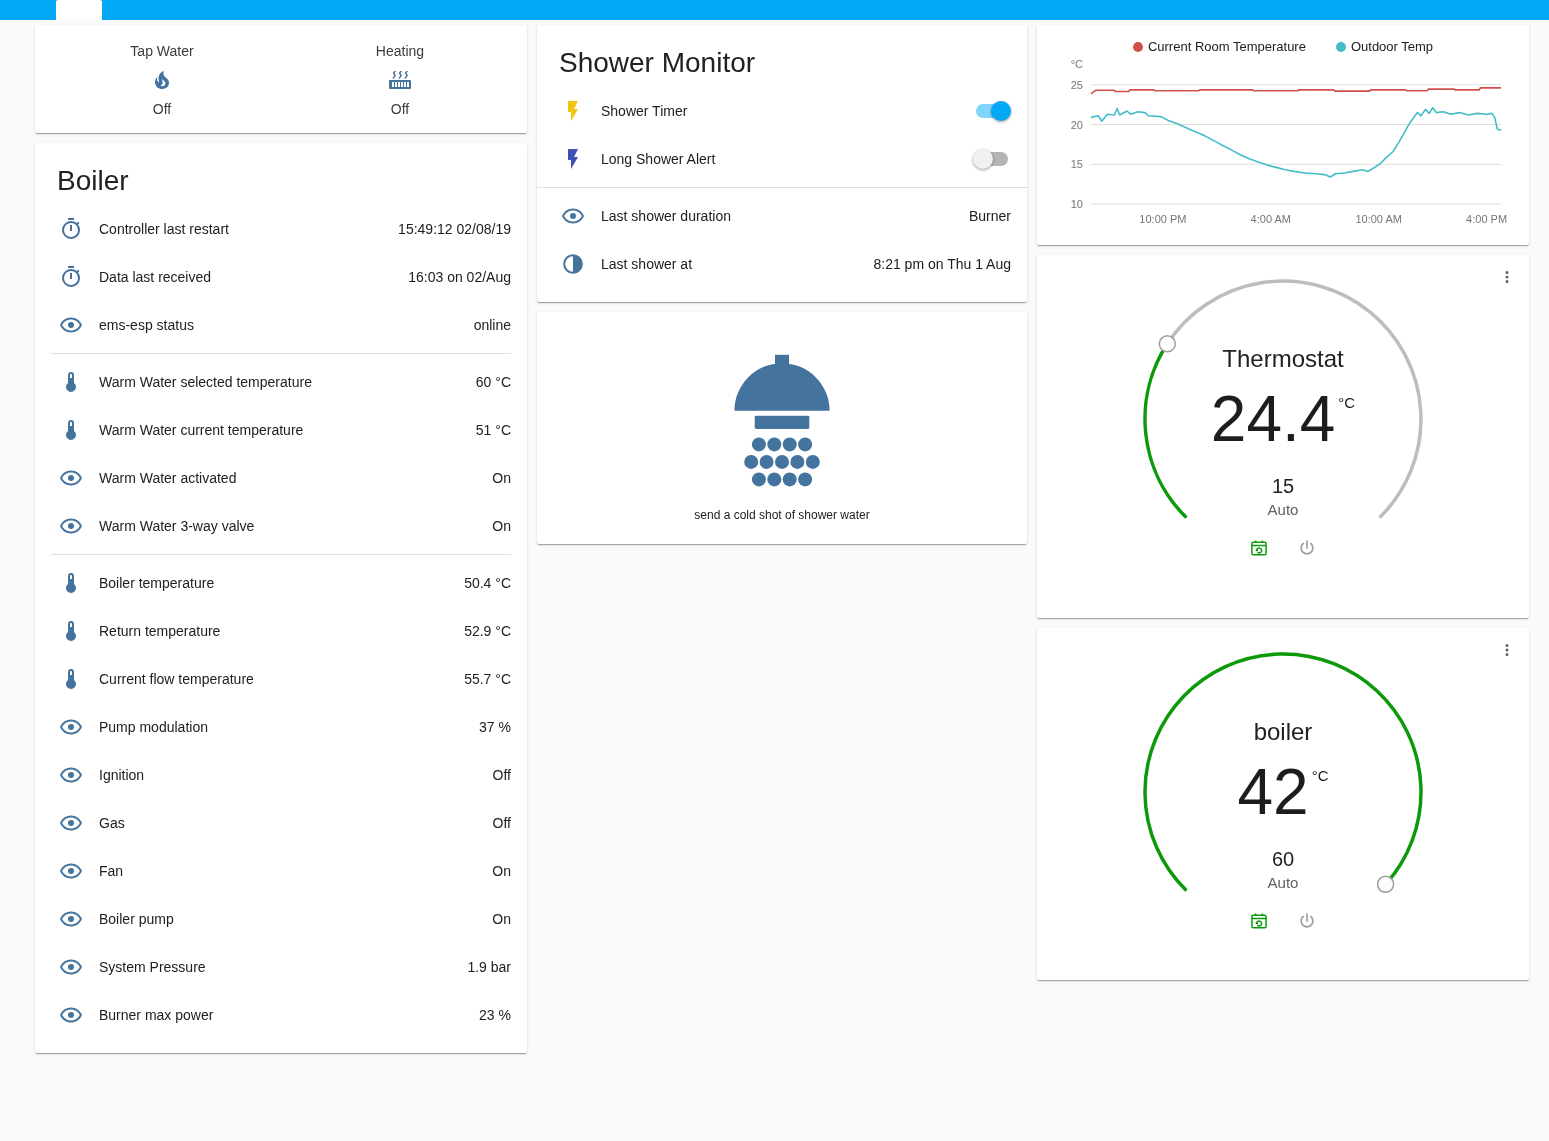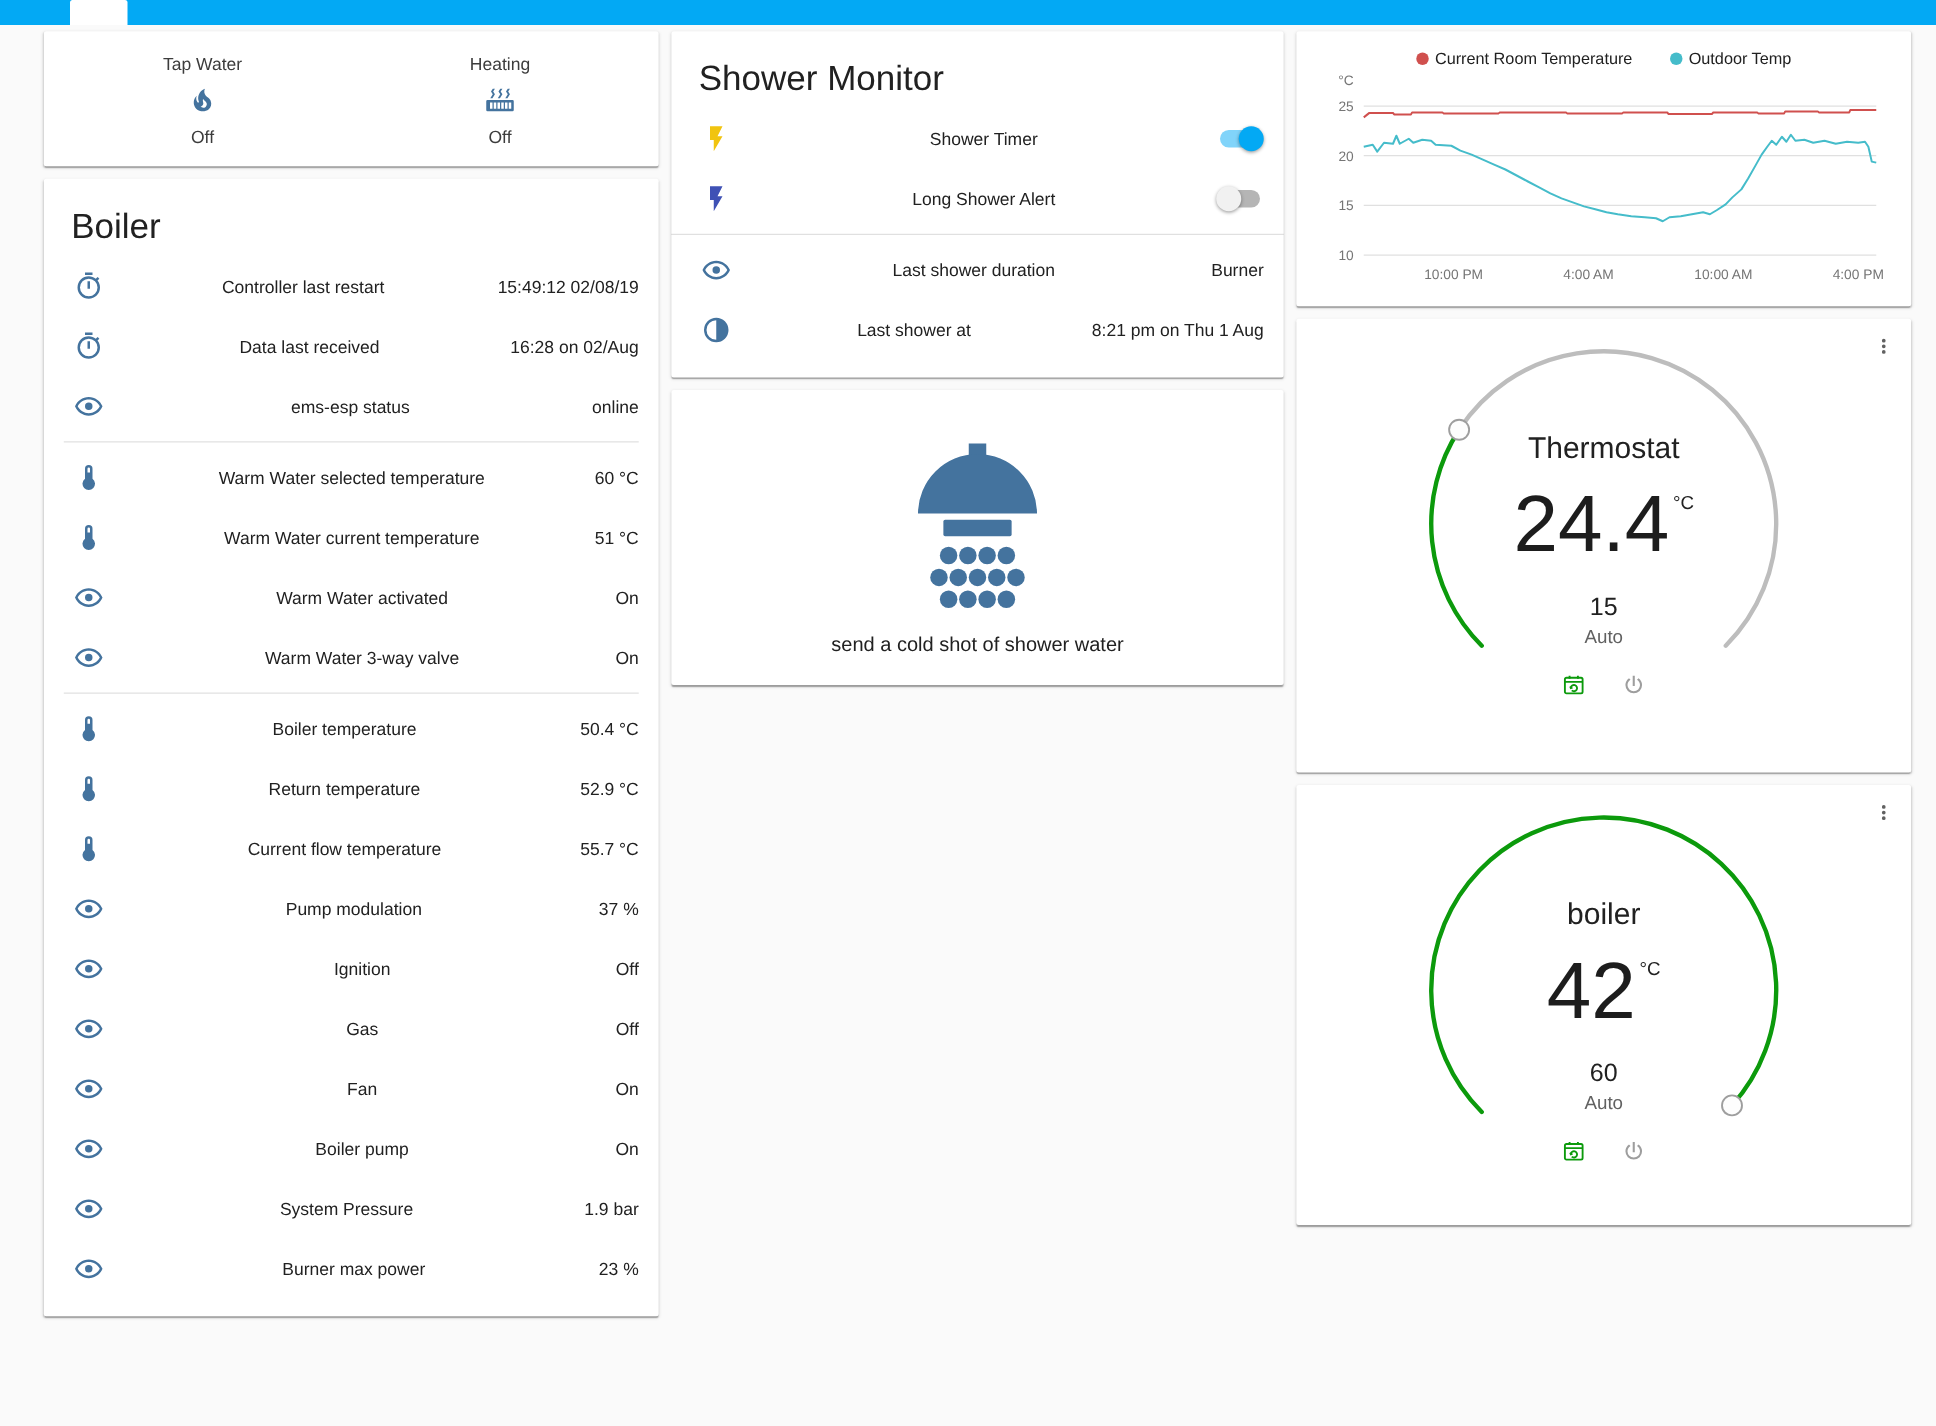--- a/index.html
+++ b/index.html
@@ -30,41 +30,41 @@
     position:relative;
   }
 
   
   .glance { display:flex; padding:18px 8px 16px; }
   .glance-item { flex:1; display:flex; flex-direction:column; align-items:center; gap:9px; cursor:pointer; }
   .g-name, .g-state { font-size:14px; color:#3c3c3c; }
 
   
   .card-title { font-size:28px; font-weight:400; margin:0; padding:22px 16px 8px 22px; color:#212121; }
-  .entity-row { display:flex; align-items:center; height:48px; padding:0 16px 0 24px; cursor:pointer;text-align:center; }
+  .entity-row { display:flex; align-items:center; height:48px; padding:0 16px 0 24px; cursor:pointer; }
   .row-icon { flex:0 0 24px; margin-right:16px; }
   .row-label { font-size:14px; color:#212121; flex:1 1 auto; white-space:nowrap; overflow:hidden; text-overflow:ellipsis; }
   .row-value { font-size:14px; color:#212121; margin-left:12px; white-space:nowrap; }
   .divider { border-top:1px solid rgba(0,0,0,.12); margin:4px 16px; }
   .boiler-card { padding-bottom:14px; }
 
   
   .monitor { padding-bottom:14px; }
   .monitor .divider { margin:4px 0; }
 
   
   .switch { position:relative; width:38px; height:20px; cursor:pointer; flex:0 0 auto; }
   .switch .track { position:absolute; left:3px; top:3px; width:32px; height:14px; border-radius:7px; background:#b5b5b5; }
   .switch .thumb { position:absolute; top:0; left:0; width:20px; height:20px; border-radius:50%; background:#f1f1f1; box-shadow:0 1px 3px rgba(0,0,0,.4); }
   .switch.on .track { background:#81d4fa; }
   .switch.on .thumb { left:18px; background:#03a9f4; }
 
   
   .action-card { display:flex; flex-direction:column; align-items:center; padding:26px 16px 22px; cursor:pointer; }
-  .action-label { font-size:16px; color:#212121; margin-top:2px;text-align:right; }
+  .action-label { font-size:12px; color:#212121; margin-top:2px;text-align:right; }
 
   
   .chart-card { padding:8px 12px 10px; height:220px; }
   .legend { display:flex; justify-content:center; gap:30px; padding:6px 0 2px; font-size:13px; color:#212121; }
   .legend-item { display:flex; align-items:center; gap:5px; }
   .legend-dot { width:10px; height:10px; border-radius:50%; display:inline-block; }
 
   
   .gauge-card { overflow:hidden; }
   .gauge-card.thermo { height:363px; }
@@ -116,21 +116,21 @@
               <path fill="#44739e" d="M12,20A7,7 0 0,1 5,13A7,7 0 0,1 12,6A7,7 0 0,1 19,13A7,7 0 0,1 12,20M19.03,7.39L20.45,5.97C20,5.46 19.55,5 19.04,4.56L17.62,6C16.07,4.74 14.12,4 12,4A9,9 0 0,0 3,13A9,9 0 0,0 12,22C17,22 21,17.97 21,13C21,10.88 20.26,8.93 19.03,7.39M11,14H13V8H11M15,1H9V3H15V1Z"></path>
             </svg>
             <span class="row-label">Controller last restart</span>
             <span class="row-value">15:49:12 02/08/19</span>
           </div>
           <div class="entity-row">
             <svg class="row-icon" width="24" height="24" viewBox="0 0 24 24">
               <path fill="#44739e" d="M12,20A7,7 0 0,1 5,13A7,7 0 0,1 12,6A7,7 0 0,1 19,13A7,7 0 0,1 12,20M19.03,7.39L20.45,5.97C20,5.46 19.55,5 19.04,4.56L17.62,6C16.07,4.74 14.12,4 12,4A9,9 0 0,0 3,13A9,9 0 0,0 12,22C17,22 21,17.97 21,13C21,10.88 20.26,8.93 19.03,7.39M11,14H13V8H11M15,1H9V3H15V1Z"></path>
             </svg>
             <span class="row-label">Data last received</span>
-            <span class="row-value">16:28 on 02/Aug</span>
+            <span class="row-value">16:03 on 02/Aug</span>
           </div>
           <div class="entity-row">
             <svg class="row-icon" width="24" height="24" viewBox="0 0 24 24">
               <path fill="#44739e" d="M12,9A3,3 0 0,1 15,12A3,3 0 0,1 12,15A3,3 0 0,1 9,12A3,3 0 0,1 12,9M12,4.5C17,4.5 21.27,7.61 23,12C21.27,16.39 17,19.5 12,19.5C7,19.5 2.73,16.39 1,12C2.73,7.61 7,4.5 12,4.5M3.18,12C4.83,15.36 8.24,17.5 12,17.5C15.76,17.5 19.17,15.36 20.82,12C19.17,8.64 15.76,6.5 12,6.5C8.24,6.5 4.83,8.64 3.18,12Z"></path>
             </svg>
             <span class="row-label">ems-esp status</span>
             <span class="row-value">online</span>
           </div>
           <div class="divider"></div>
           <div class="entity-row">

